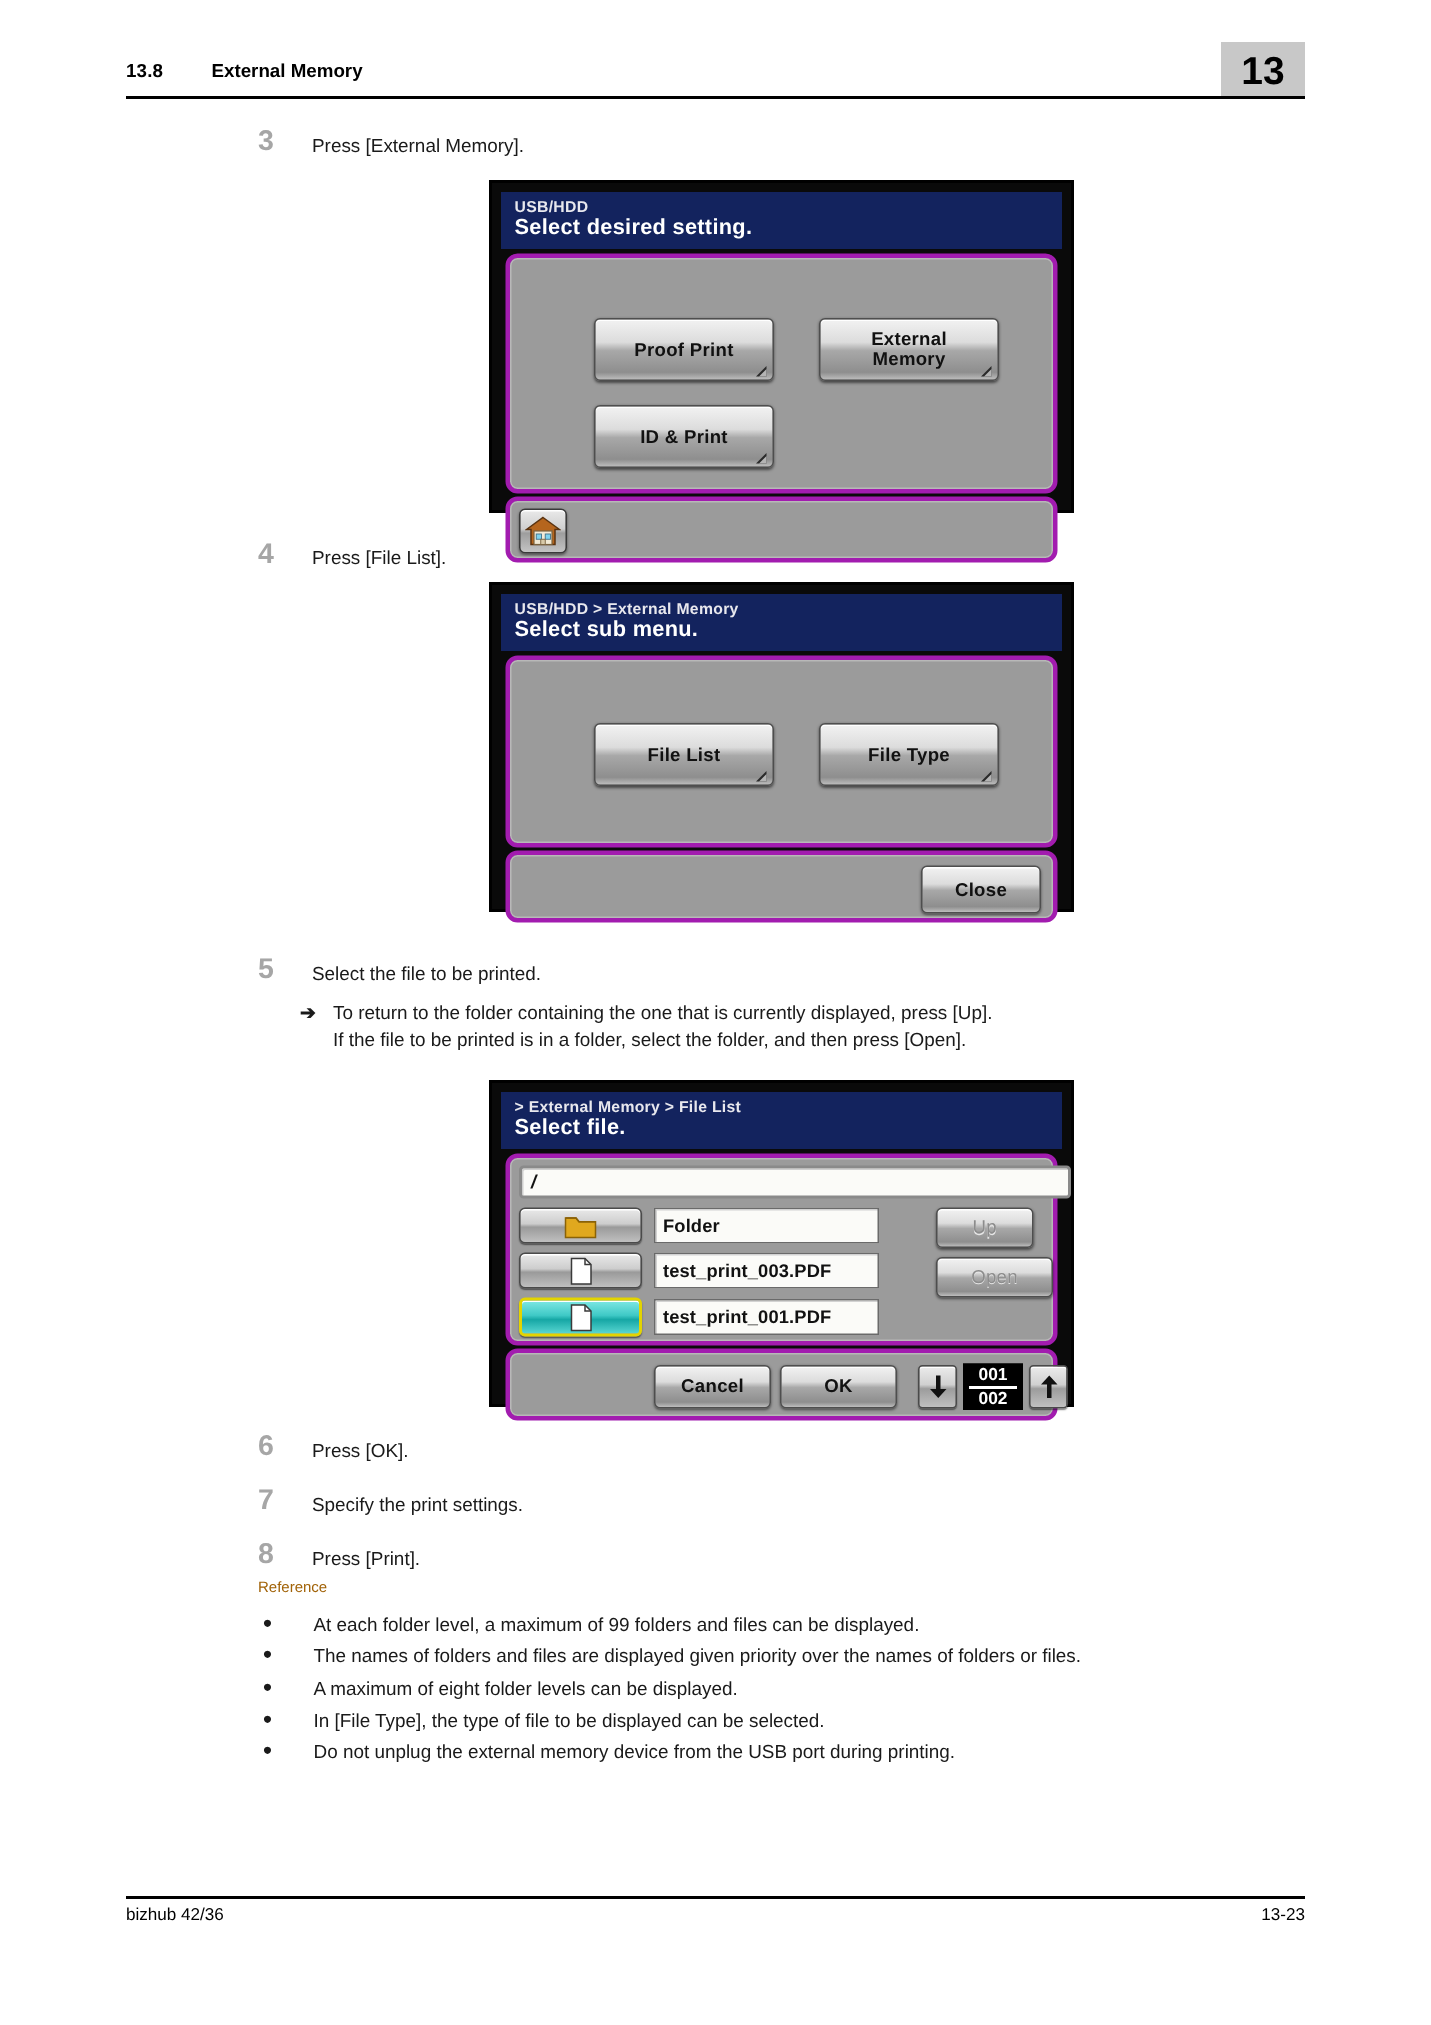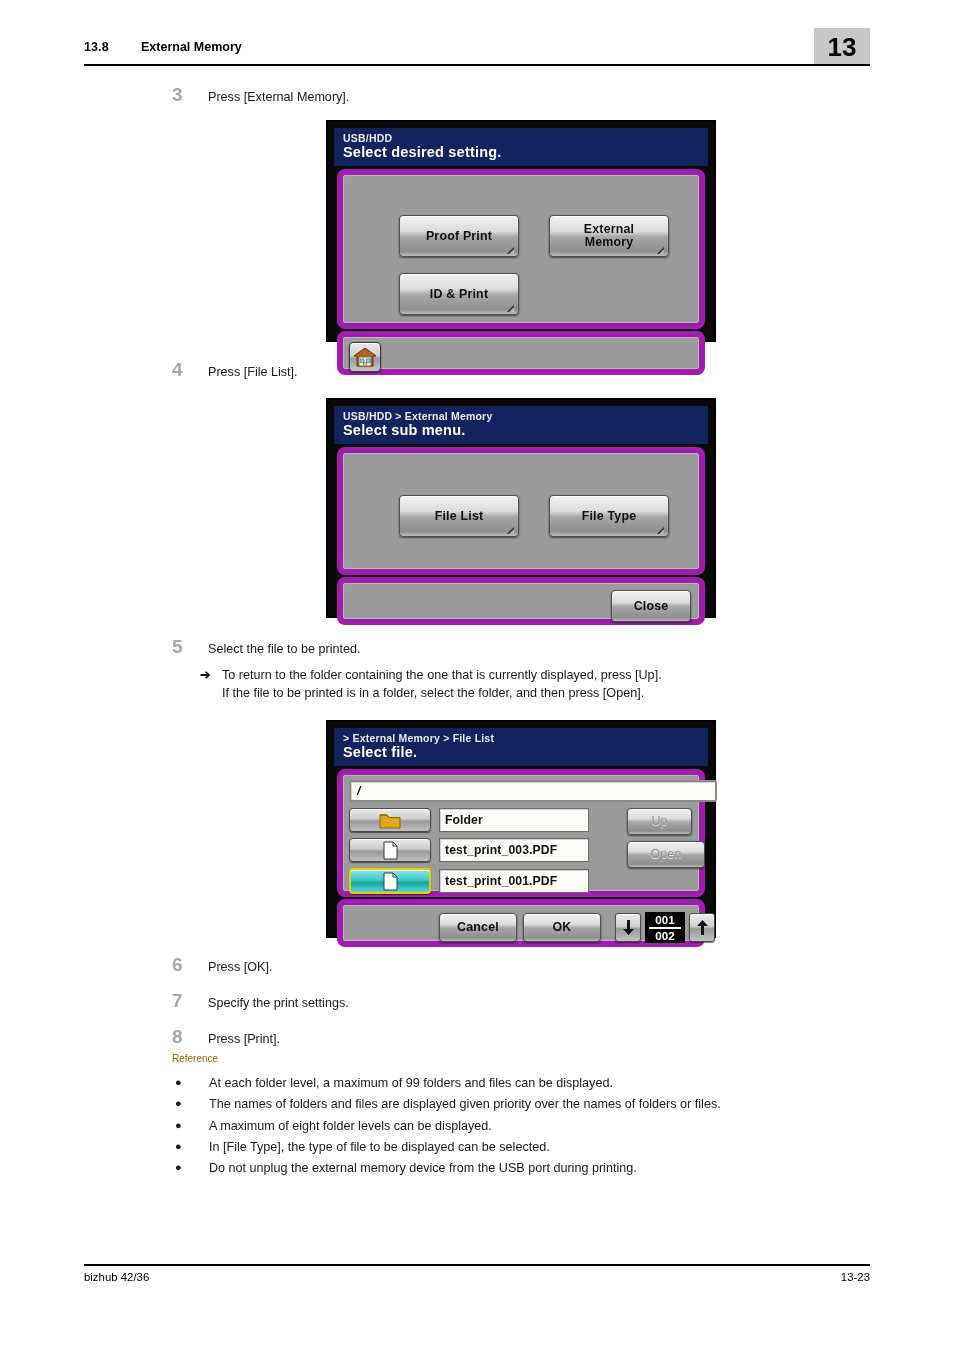--- a/index.html
+++ b/index.html
@@ -192,21 +192,21 @@
     color: #ffffff;
     font-size: 14.5px;
     font-weight: bold;
     line-height: 1.2;
     letter-spacing: 0.2px;
     white-space: nowrap;
   }
   .panel-body {
     position: relative;
     background: #9b9b9b;
-    border: 6px solid #a21caf;
+    border: 3px solid #a21caf;
     border-radius: 8px;
     margin: 3px;
     box-sizing: border-box;
     box-shadow: inset 0 0 0 1px #b8b8b8;
   }
 
   
   .lcdbtn {
     position: absolute;
     box-sizing: border-box;
@@ -390,21 +390,21 @@
       </svg>
     </div>
   </div>
 </div>
 
 <div class="step" style="top:364px;">
   <div class="step-num">4</div>
   <div class="step-text">Press [File List].</div>
 </div>
 
-<div class="panel" style="left:326px; top:398px; height:220px;">
+<div class="panel" style="left:326px; top:388px; height:220px;">
   <div class="panel-title">
     <div class="panel-crumb">USB/HDD &gt; External Memory</div>
     <div class="panel-heading">Select sub menu.</div>
   </div>
   <div class="panel-body" style="height:128px;">
     <div class="lcdbtn" style="left:56px; top:42px; width:120px; height:42px;">
       <span>File List</span>
       <span class="corner"></span>
     </div>
     <div class="lcdbtn" style="left:206px; top:42px; width:120px; height:42px;">

